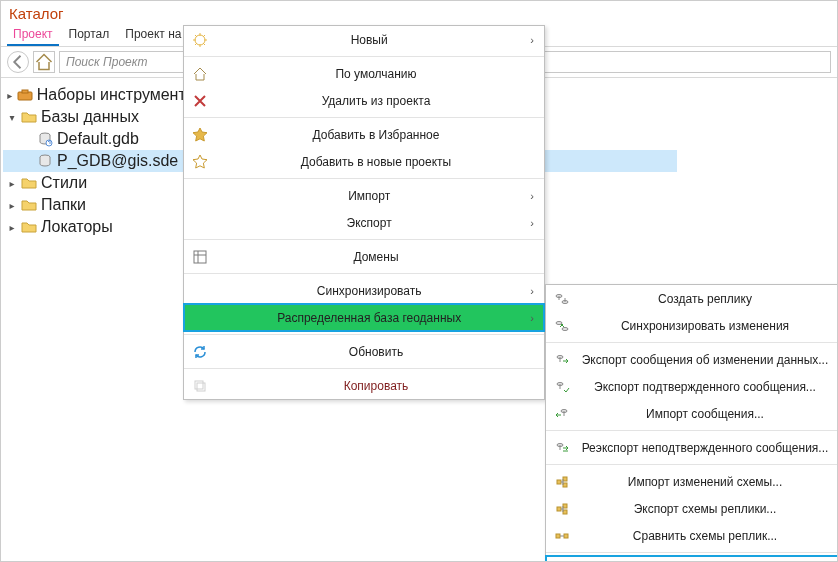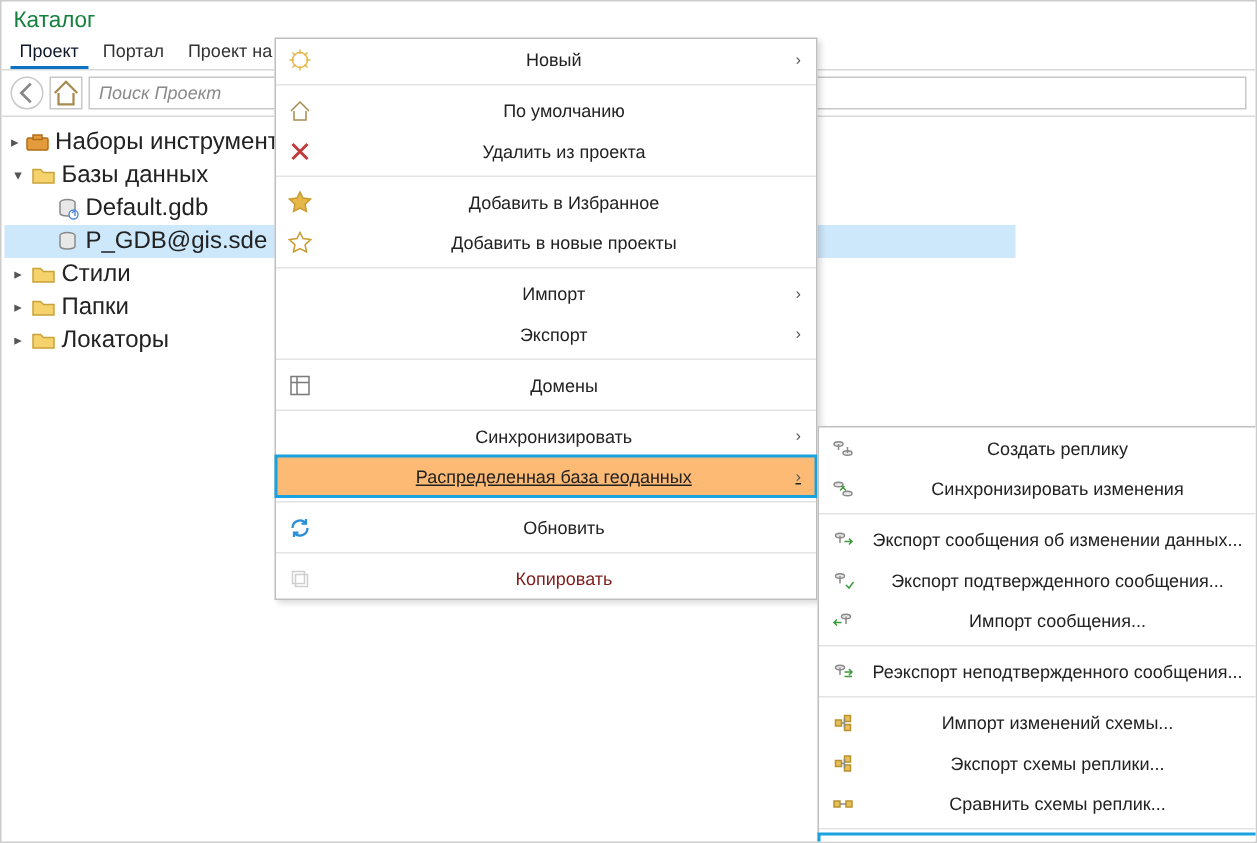--- a/index.html
+++ b/index.html
@@ -1,41 +1,41 @@
 <!DOCTYPE html>
 <html><head>
 <meta charset="utf-8">
 <style>
   html,body{margin:0;padding:0;font-family:"Segoe UI",Tahoma,sans-serif;font-size:12px;color:#222;background:#fff;}
   .window{width:838px;height:562px;position:relative;border:1px solid #ccc;box-sizing:border-box;overflow:hidden;}
-  .title{color:#15803d;font-size:15px;padding:4px 8px 2px 8px;}
+  .title{color:#c2410c;font-size:15px;padding:4px 8px 2px 8px;}
   .tabs{display:flex;gap:4px;padding:0 6px;font-size:12px;color:#333;}
   .tab{padding:3px 6px;}
-  .tab.active{color:#0f172a;border-bottom:2px solid #0b73c5;}
+  .tab.active{color:#ec4899;border-bottom:2px solid #0b73c5;}
   .divider{height:1px;background:#d9d9d9;margin:0;}
   .toolbar{display:flex;align-items:flex-end;gap:4px;padding:4px 6px;}
   .nav-btn{width:20px;height:20px;border:1px solid #c8c8c8;border-radius:50%;display:flex;align-items:center;justify-content:center;color:#888;}
   .home-btn{width:20px;height:20px;border:1px solid #c8c8c8;display:flex;align-items:center;justify-content:center;color:#888;}
   .search{flex:1;border:1px solid #c8c8c8;height:20px;padding:0 6px;display:flex;align-items:center;color:#8a8a8a;font-style:italic;}
   .content{display:flex;height:calc(100% - 90px);}
   .tree{width:200px;padding:6px 2px;font-size:16px;}
   .node{display:flex;align-items:center;height:22px;gap:4px;padding-left:4px;white-space:nowrap;}
   .node .exp{width:10px;text-align:center;color:#555;font-size:10px;}
   .node .exp.down::before{content:"▾";}
   .node .exp.right::before{content:"▸";}
   .indent2{padding-left:34px;}
   .sel{background:#cde8fb;}
   .ic{width:16px;height:16px;display:inline-flex;align-items:center;justify-content:center;}
   .menu{position:absolute;background:#fff;border:1px solid #bfbfbf;box-shadow:2px 2px 4px rgba(0,0,0,.15);font-size:12px;text-align:center;}
   .menu1{left:182px;top:24px;width:360px;}
   .menu-item{display:flex;align-items:center;height:27px;padding:0 10px 0 8px;gap:10px;position:relative;}
   .menu-item .lab{flex:1;}
   .menu-item .arr{color:#555;font-size:11px;}
   .menu-sep{height:1px;background:#e3e3e3;margin:3px 0;}
-  .menu-item.hover{background:#fdba74;text-decoration:underline;}
+  .menu-item.hover{background:#22c55e;}
   .menu-item.disabled{color:#7f1d1d;}
   .menu-item.highlight-box{outline:2px solid #18a3e0;outline-offset:-1px;}
   .menu2{left:544px;top:283px;width:294px;}
   .menu2 .menu-item{height:27px;}
   .ic svg{width:16px;height:16px;}
   .right-pane{flex:1;}
 </style>
 </head>
 <body>
 

